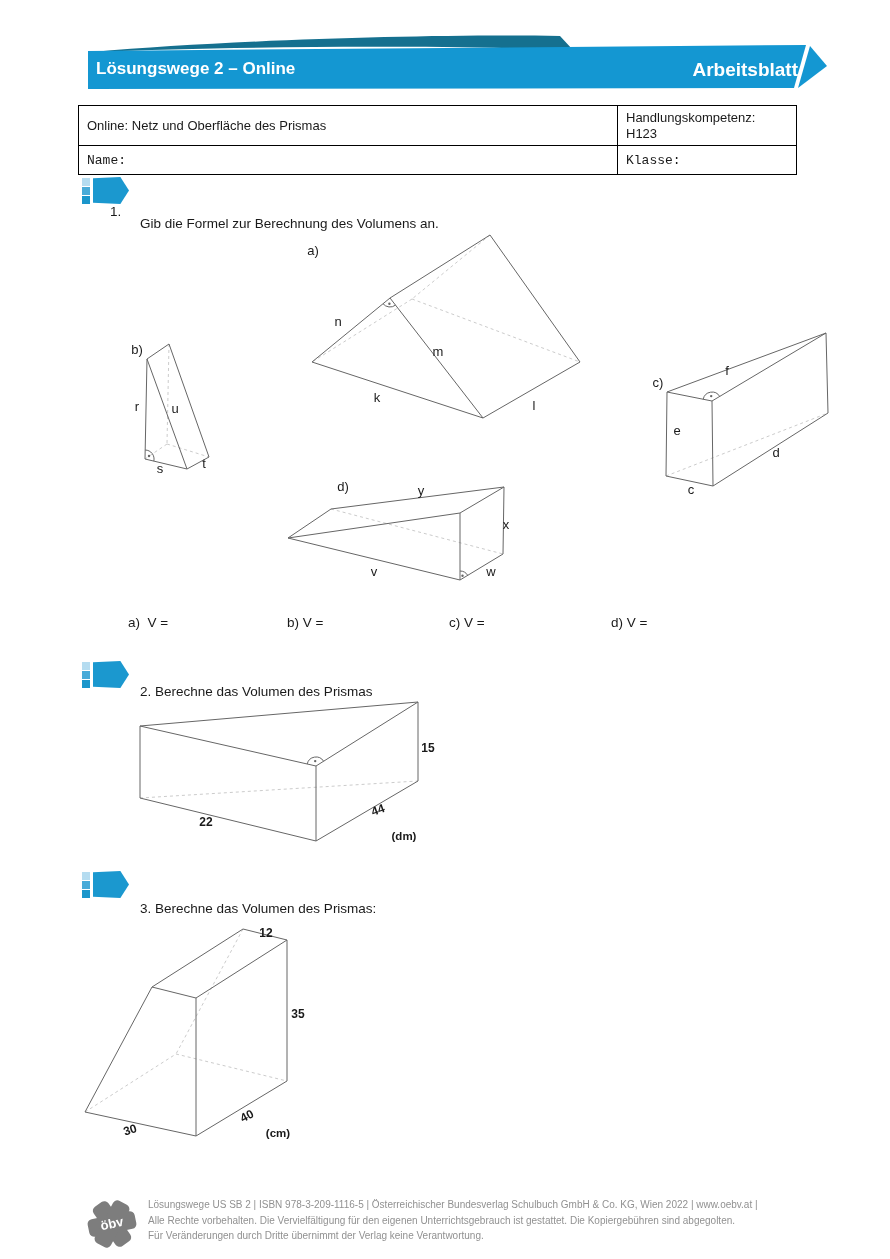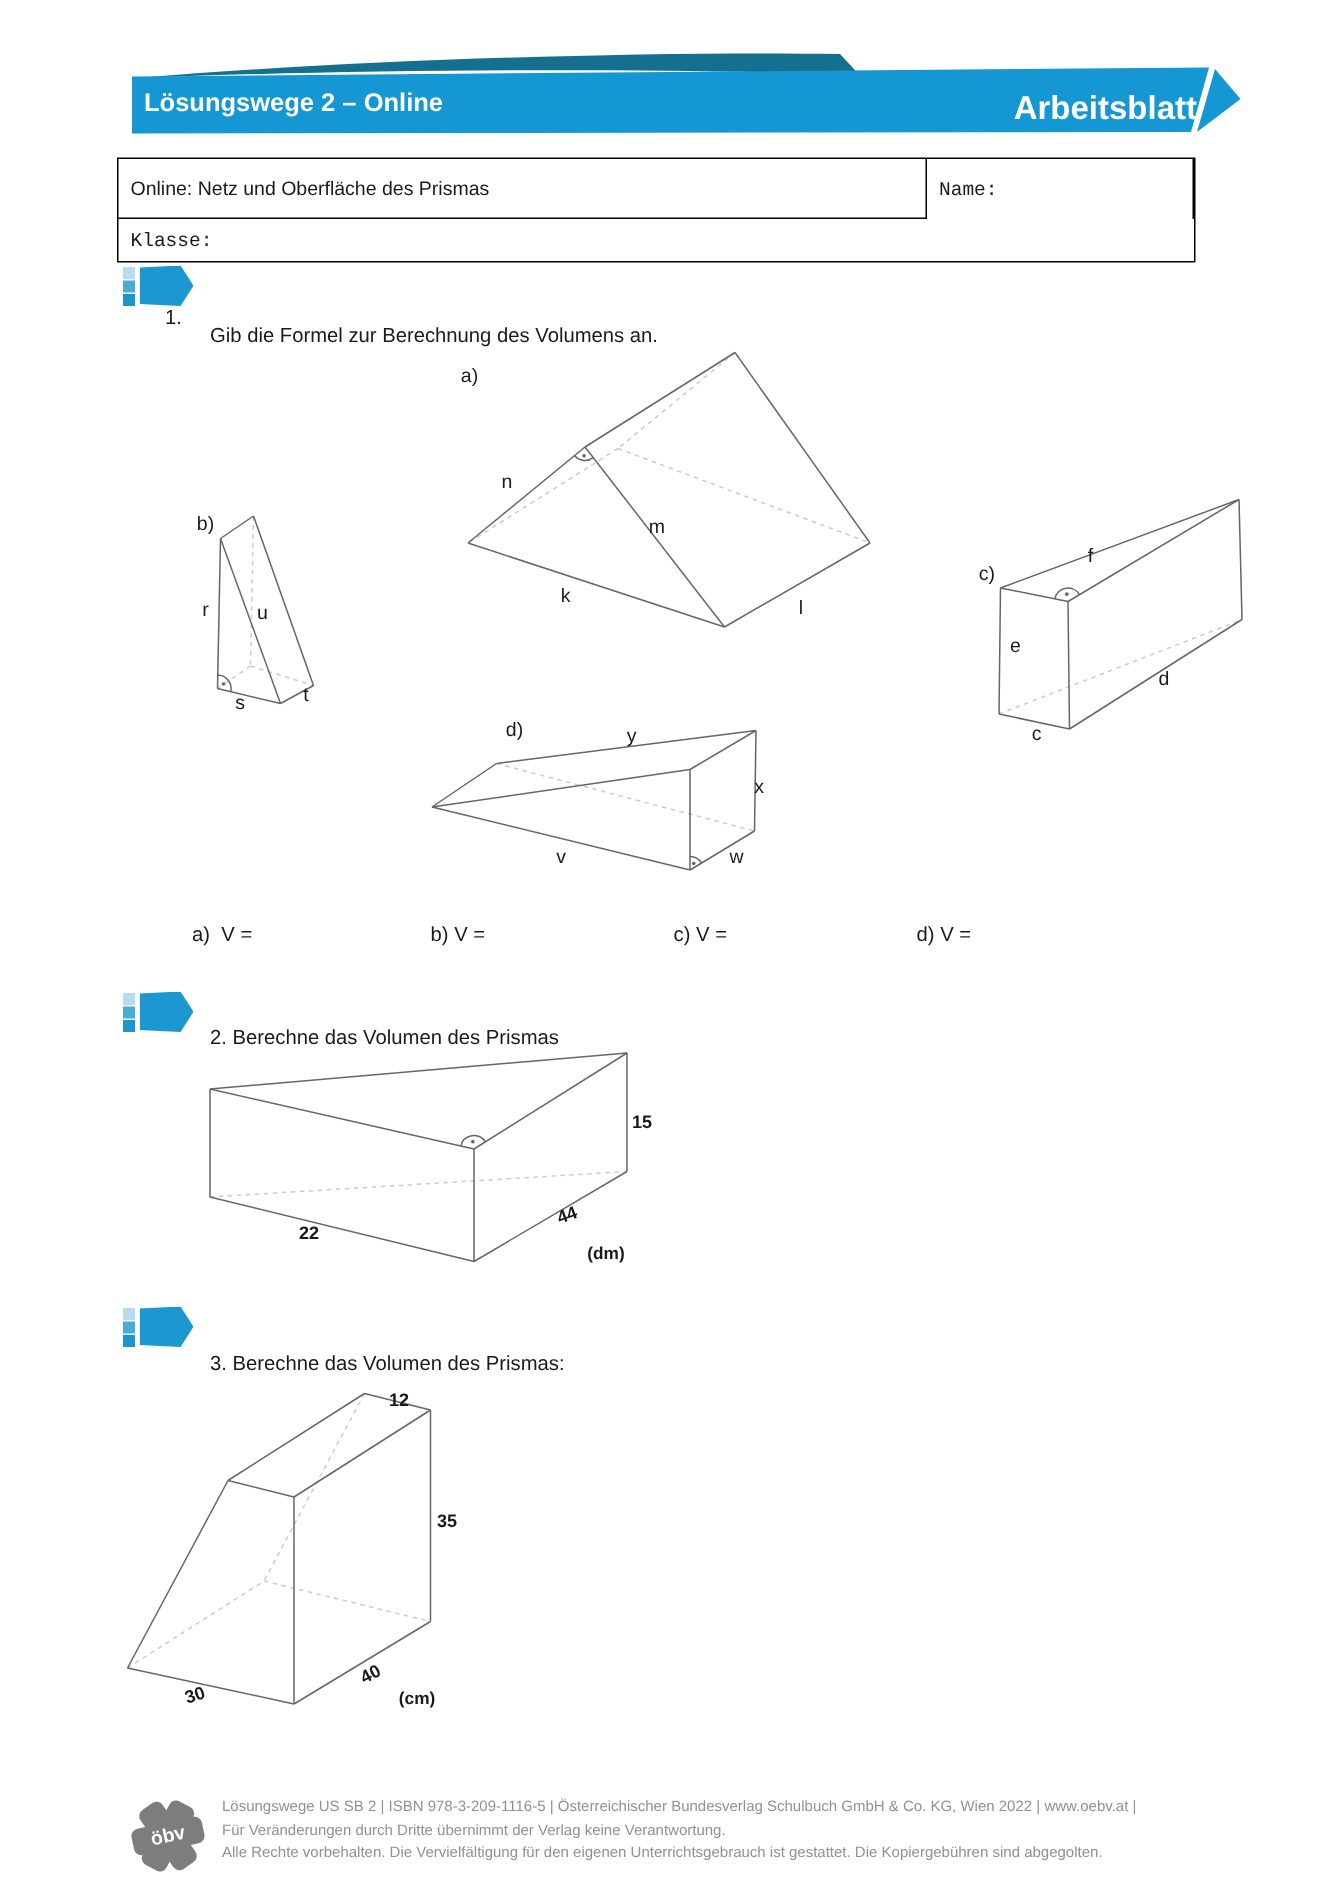--- a/index.html
+++ b/index.html
@@ -1,21 +1,21 @@
 <!DOCTYPE html>
 <html lang="de"><head>
 <meta charset="utf-8">
 <style>
   html,body{margin:0;padding:0;background:#ffffff;}
   #page{position:relative;width:890px;height:1259px;background:#ffffff;overflow:hidden;
         font-family:"Liberation Sans", sans-serif;color:#1a1a1a;}
   .abs{position:absolute;}
   
   .banner-title{position:absolute;left:96px;top:59px;font-size:17px;font-weight:bold;color:#ffffff;}
-  .banner-badge{position:absolute;left:640px;top:59px;width:158px;text-align:right;font-size:22px;font-weight:bold;color:#ffffff;}
+  .banner-badge{position:absolute;left:640px;top:59px;width:158px;text-align:right;font-size:19px;font-weight:bold;color:#ffffff;}
   
   .info-table{position:absolute;left:78px;top:105px;width:717px;border:1.5px solid #000;
               display:grid;grid-template-columns:539px 1fr;grid-template-rows:40px 28px;font-size:13px;}
   .info-cell{border-bottom:1.5px solid #000;border-right:1.5px solid #000;padding:2px 8px;display:flex;align-items:center;}
   .info-cell.last-col{border-right:none;}
   .info-cell.last-row{border-bottom:none;font-family:Liberation Mono, monospace;}
   .info-cell.two-line{display:block;line-height:16px;padding-top:4px;}
   
   .marker{position:absolute;width:47px;height:27px;}
   .marker .sq{position:absolute;left:0;width:8px;height:8px;}
@@ -47,20 +47,24 @@
   <svg class="abs" style="left:80px;top:33px;" width="750" height="60" viewBox="0 0 750 60">
     <path fill="#15708f" d="M13,19 C150,7 350,1 480,3 L493,17 C360,12 160,13 13,19 Z"></path>
     <polygon fill="#1497d2" points="8,18 726,12 714,55 8,56"></polygon>
     <polygon fill="#1497d2" points="730,13 747,33 718,55"></polygon>
   </svg>
   <div class="banner-title">Lösungswege 2 – Online</div>
   <div class="banner-badge">Arbeitsblatt</div>
 
   <div class="info-table">
     <div class="info-cell">Online: Netz und Oberfläche des Prismas</div>
+    <div class="info-cell last-col two-line">
+      <div>Handlungskompetenz:</div>
+      <div>H123</div>
+    </div>
     <div class="info-cell last-row">Name:</div>
     <div class="info-cell last-row last-col">Klasse:</div>
   </div>
 
   <div class="marker" style="left:82px;top:177px;">
     <div class="sq sq1"></div>
       <div class="sq sq2"></div>
       <div class="sq sq3"></div>
     <div class="arrow"></div>
   </div>
@@ -219,17 +223,17 @@
   <svg class="abs" style="left:86px;top:1194px;" width="52" height="58" viewBox="0 0 52 58">
     <g transform="translate(26,30)" fill="#7d7d7d">
       <rect x="-24" y="-9" width="48" height="18" rx="5" transform="rotate(-12)"></rect>
       <rect x="-24" y="-9" width="48" height="18" rx="5" transform="rotate(55)"></rect>
       <rect x="-24" y="-9" width="48" height="18" rx="5" transform="rotate(-62)"></rect>
     </g>
     <text x="26" y="34" text-anchor="middle" font-family="Liberation Sans, sans-serif" font-size="13" font-weight="bold" fill="#ffffff" transform="rotate(-12 26 30)">öbv</text>
   </svg>
   <div class="footer-text">
     <div>Lösungswege US SB 2 | ISBN 978-3-209-1116-5 | Österreichischer Bundesverlag Schulbuch GmbH &amp; Co. KG, Wien 2022 | www.oebv.at |</div>
+    <div>Alle Rechte vorbehalten. Die Vervielfältigung für den eigenen Unterrichtsgebrauch ist gestattet. Die Kopiergebühren sind abgegolten.</div>
     <div>Für Veränderungen durch Dritte übernimmt der Verlag keine Verantwortung.</div>
-    <div>Alle Rechte vorbehalten. Die Vervielfältigung für den eigenen Unterrichtsgebrauch ist gestattet. Die Kopiergebühren sind abgegolten.</div>
   </div>
 
 </div>
 
 </body></html>

